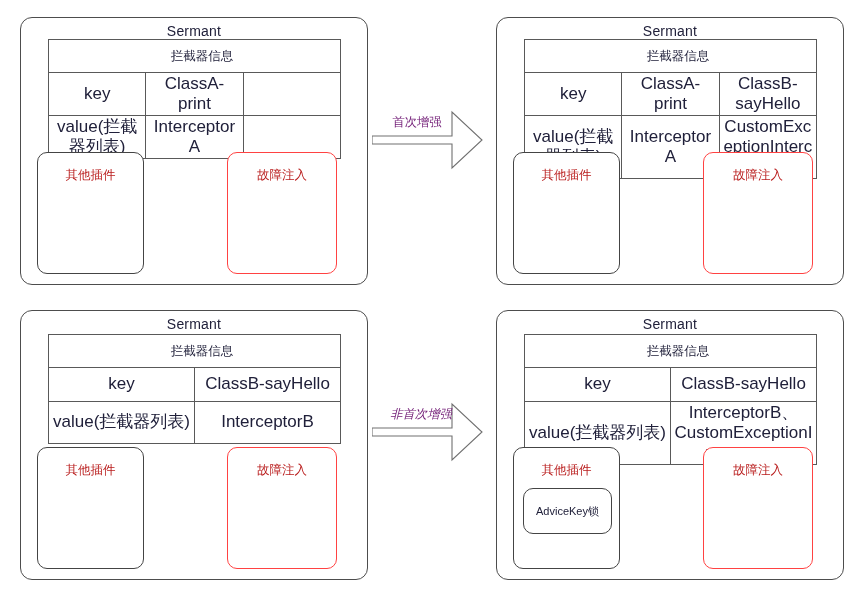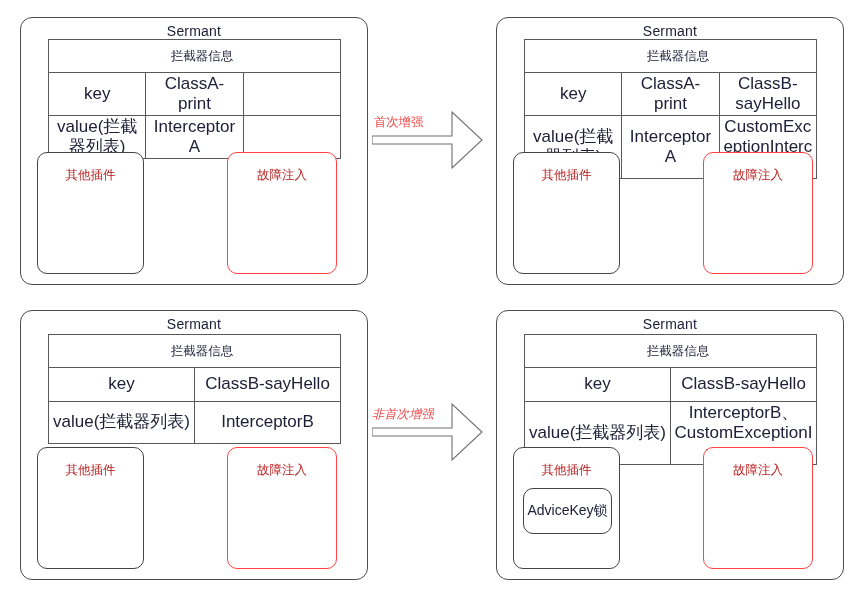--- a/index.html
+++ b/index.html
@@ -79,30 +79,31 @@
   }
   .innerbox {
     position: absolute;
     box-sizing: border-box;
     border: 1.3px solid #444444;
     border-radius: 10px;
     background: #fff;
     display: flex;
     align-items: center;
     justify-content: center;
-    font-size: 14px;
+    font-size: 11px;
     color: #20203a;
   }
 
   
   .arrow-wrap { position: absolute; }
   .arrow-label {
     position: absolute;
+    text-align: center;
     font-size: 12.3px;
-    color: #ef4444;
+    color: #701a75;
     white-space: nowrap;
   }
 </style>
 </head>
 <body>
 
 <div class="panel" style="left:20px; top:17px; width:348px; height:268px;">
   <div class="panel-title">Sermant</div>
 
   <table class="itable" style="left:27px; top:21px; width:293px;">

